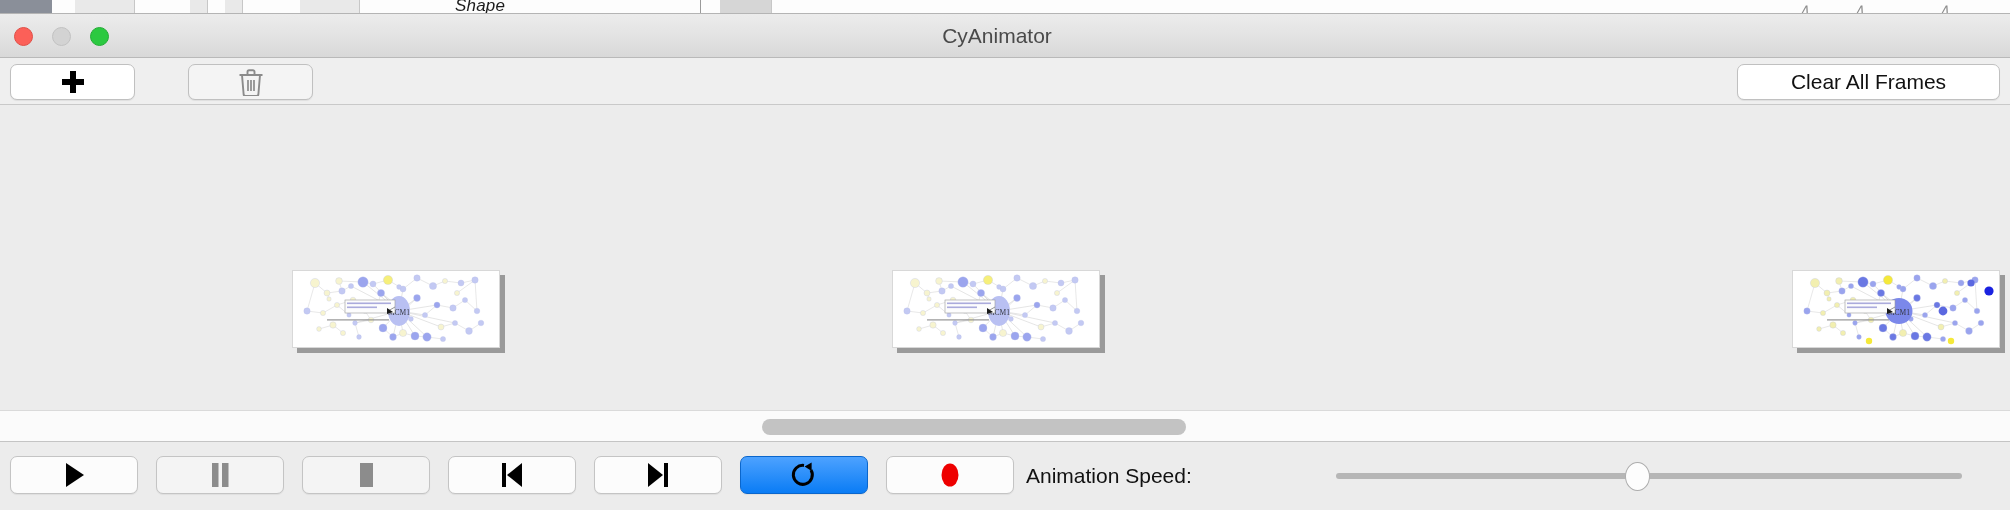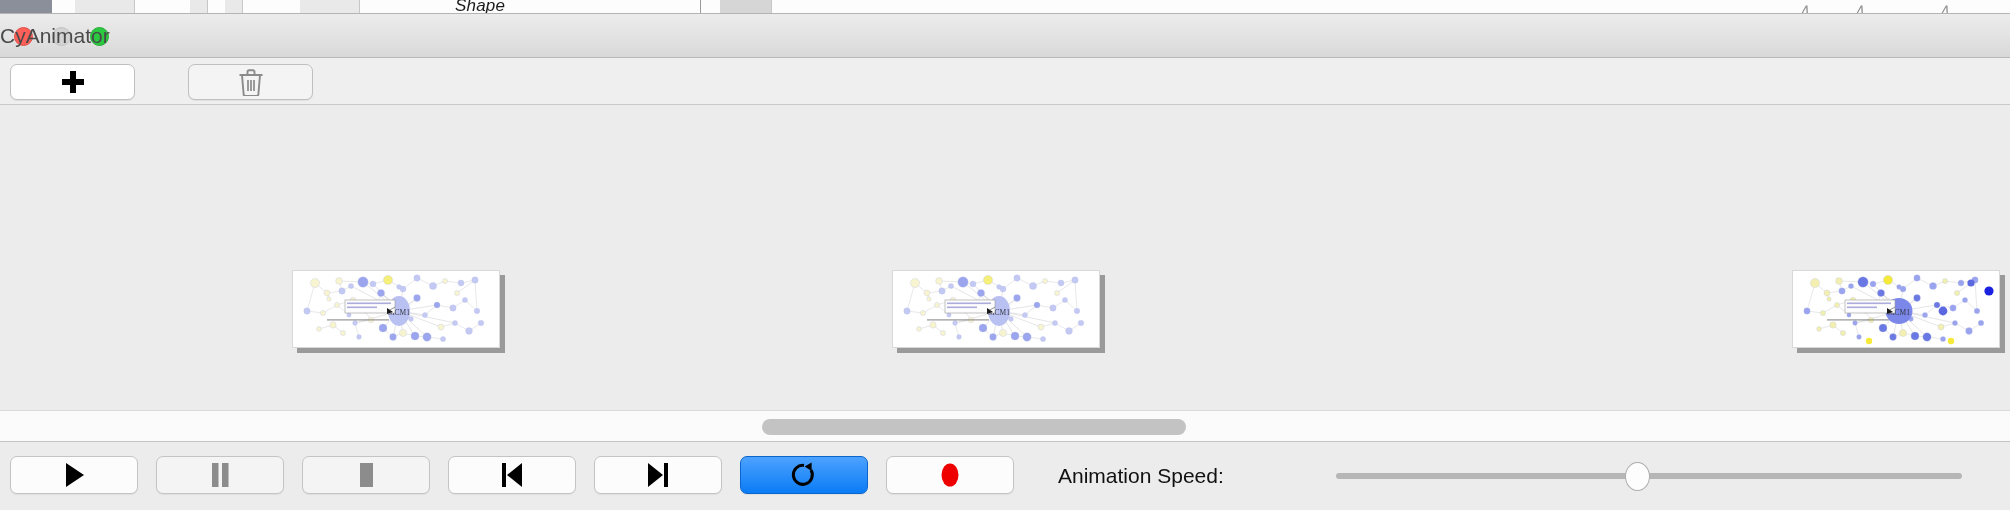--- a/index.html
+++ b/index.html
@@ -46,21 +46,21 @@
   #titlebar {
     position:relative; height:44px; width:100%;
     background:linear-gradient(to bottom,#ececec 0%,#e3e3e3 50%,#d8d8d8 100%);
     border-bottom:1px solid #b9b9b9;
   }
   .traffic { position:absolute; top:13px; width:19px; height:19px; border-radius:50%; }
   .traffic.close  { left:14px; background:#fc6058; border:1px solid #e04f47; }
   .traffic.min    { left:52px; background:#d3d3d3; border:1px solid #c2c2c2; }
   .traffic.max    { left:90px; background:#2bc940; border:1px solid #24ad36; }
   #window-title {
-    position:absolute; left:0; right:16px; top:10px; 
+    position:absolute; left:0; right:16px; top:10px; text-align:center;
     font-size:21px; color:#4a4a4a;
   }
 
   
   #toolbar {
     position:relative; height:47px; width:100%;
     background:#efefef; border-bottom:1px solid #c9c9c9;
   }
   .tbtn {
     position:absolute; top:6px; height:36px;
@@ -120,21 +120,21 @@
     position:absolute; top:14px; height:38px; width:128px;
     border:1px solid #c4c4c4; border-radius:7px; background:#fcfcfc;
     display:flex; align-items:center; justify-content:center;
     box-shadow:0 1px 1px rgba(0,0,0,.06);
   }
   #loop-button {
     background:linear-gradient(to bottom,#4da2ff 0%,#0a7cf5 100%);
     border:1px solid #0a66cc;
   }
   #speed-label {
-    position:absolute; left:1058px; top:22px;
+    position:absolute; left:1026px; top:22px;
     font-size:21px; color:#111; white-space:nowrap;
   }
   #speed-slider {
     position:absolute; left:1336px; top:31px; width:626px; height:6px;
     background:#b6b6b6; border-radius:3px;
   }
   #speed-thumb {
     position:absolute; left:1625px; top:20px; width:25px; height:29px;
     background:#fdfdfd; border:1px solid #adadad; border-radius:50%;
   }
@@ -170,20 +170,21 @@
       <span class="plus-icon"></span>
     </div>
     <div class="tbtn" id="delete-frame-button">
       <svg width="26" height="28" viewBox="0 0 26 28">
         <path d="M4 7 h18 l-1.6 19 a2 2 0 0 1 -2 2 h-10.8 a2 2 0 0 1 -2 -2 Z" fill="none" stroke="#8b8b8b" stroke-width="1.9"></path>
         <path d="M1.5 7 h23" stroke="#8b8b8b" stroke-width="2" fill="none"></path>
         <path d="M9.5 7 v-3.2 a1.6 1.6 0 0 1 1.6 -1.6 h3.8 a1.6 1.6 0 0 1 1.6 1.6 V7" fill="none" stroke="#8b8b8b" stroke-width="1.9"></path>
         <path d="M10 12 v11 M13 12 v11 M16 12 v11" stroke="#8b8b8b" stroke-width="1.7"></path>
       </svg>
     </div>
+    <div class="tbtn" id="clear-all-button">Clear All Frames</div>
   </div>
 
   <div id="timeline-panel">
     <div id="frames-layer">
         <div class="frame-thumb" style="left: 292px;">
           <div class="shadow"></div>
           <div class="canvas">
             <svg width="206" height="76" viewBox="0 0 206 76">
               <line x1="14" y1="40" x2="22" y2="12" stroke="#d9d9d9" stroke-width="0.6"></line>
               <line x1="22" y1="12" x2="34" y2="22" stroke="#d9d9d9" stroke-width="0.6"></line>

